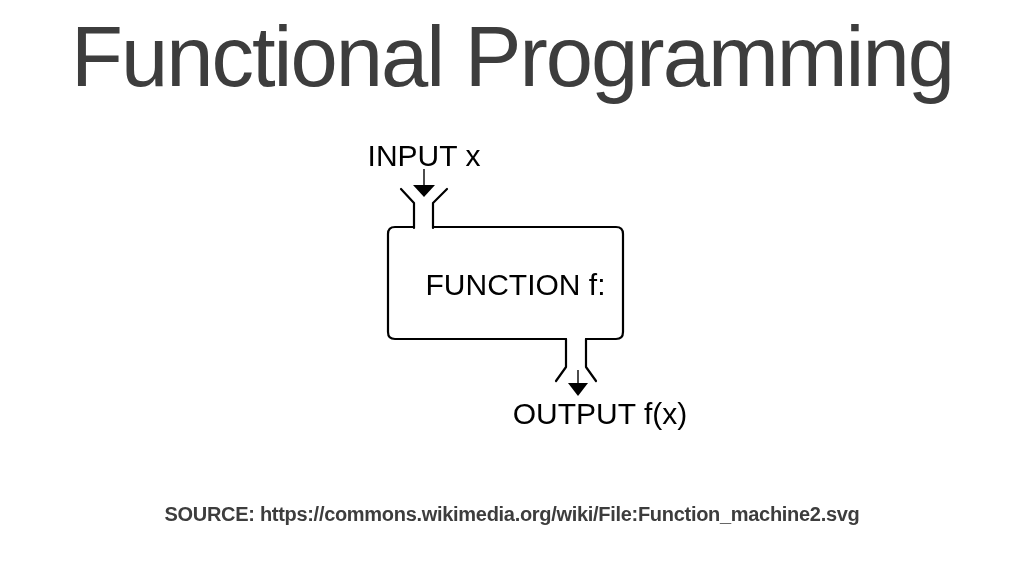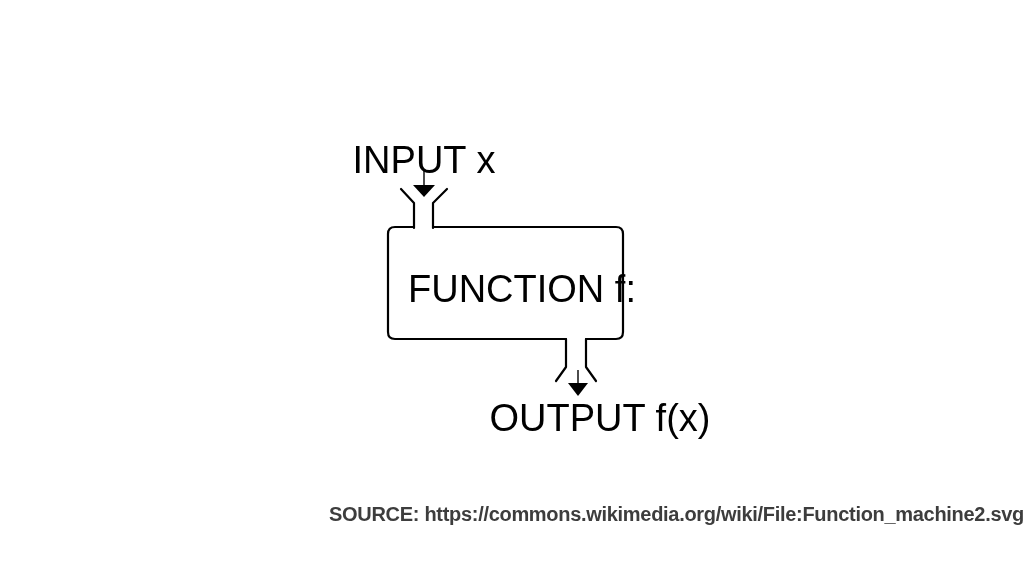--- a/index.html
+++ b/index.html
@@ -27,21 +27,21 @@
     text-align: center;
     font-size: 85px;
     font-weight: 400;
     letter-spacing: -2px;
     line-height: 1.0;
     color: var(--heading-text);
   }
   .diagram-label {
     position: absolute;
     text-align: center;
-    font-size: 38px;
+    font-size: 30px;
     line-height: 1.0;
     color: var(--diagram-text);
     white-space: nowrap;
   }
   .input-label  { left: 304px; top: 141px; width: 240px; }
   .function-label { left: 388px; top: 270px; width: 235px; padding-left: 20px; }
   .output-label { left: 480px; top: 399px; width: 240px; }
   .machine-svg {
     position: absolute;
     left: 380px; top: 165px;
@@ -59,33 +59,34 @@
     stroke: var(--diagram-stroke);
     stroke-width: 1.4;
   }
   .arrow-head {
     fill: var(--diagram-stroke);
     stroke: none;
   }
   .source-line {
     position: absolute;
     top: 503px; left: 0; right: 0;
-    text-align: right;
+    text-align: center;
     font-size: 20px;
     font-weight: 700;
     letter-spacing: -0.3px;
     line-height: 1.1;
     color: var(--source-text);
   }
 </style>
 </head>
 <body>
 
 <div class="slide">
 
+  <div class="slide-title">Functional Programming</div>
 
   <div>
 
     <div class="diagram-label input-label">INPUT x</div>
 
     <svg class="machine-svg" viewBox="380 165 250 235" xmlns="http://www.w3.org/2000/svg">
 
       <path class="arrow-stem" d="M424 169 L424 186"></path>
       <polygon class="arrow-head" points="413,185 435,185 424,197"></polygon>
 

